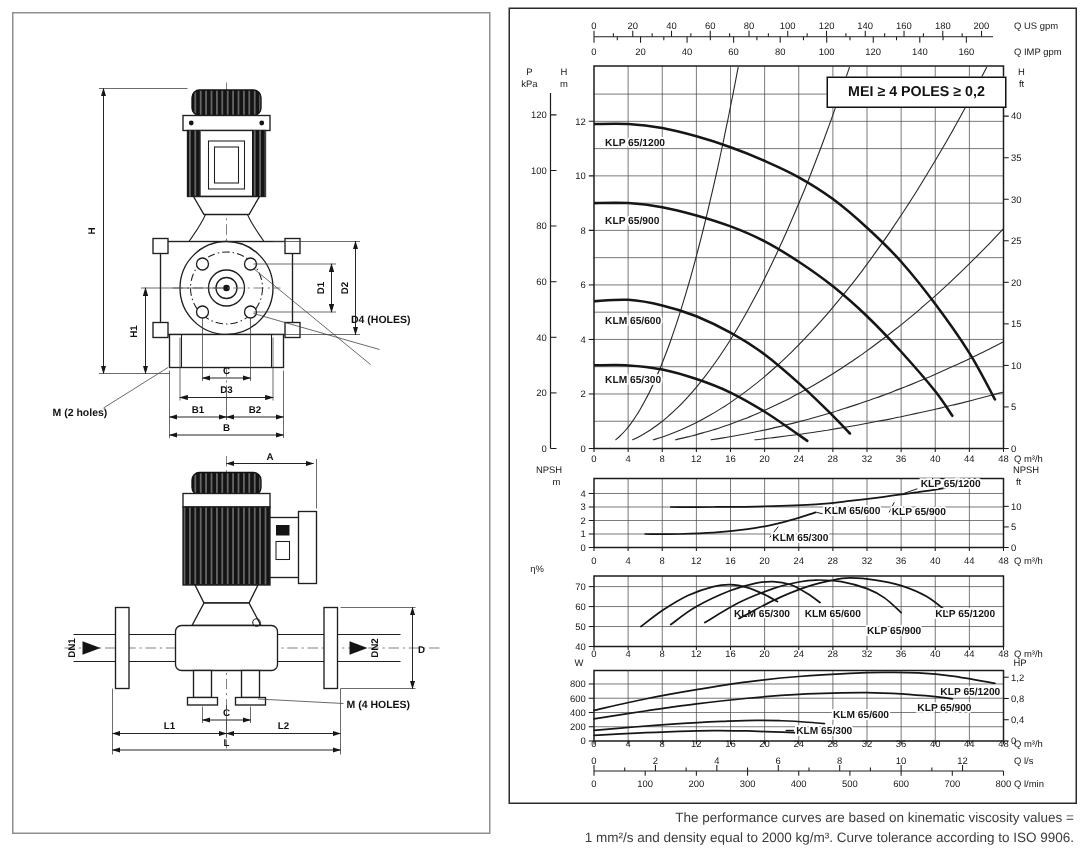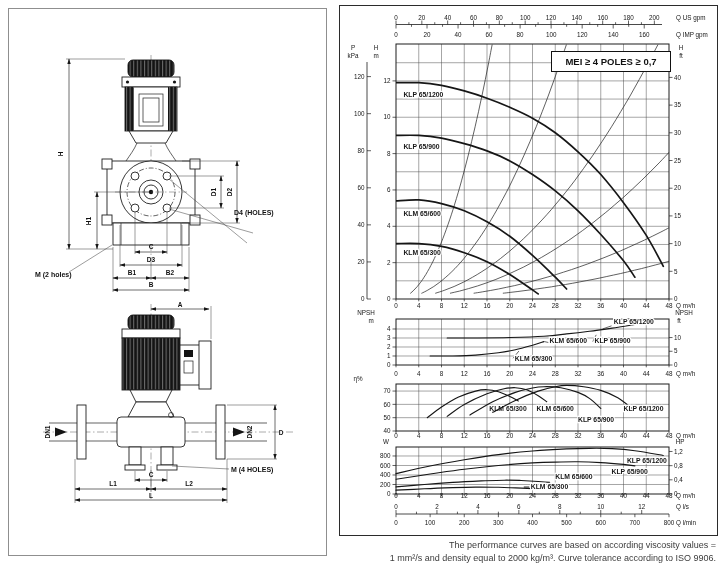--- a/index.html
+++ b/index.html
@@ -622,21 +622,21 @@
         </g>
         <g>
           <text x="26" y="309" text-anchor="middle" font-size="6.3" fill="#161616" font-weight="400">NPSH</text>
           <text x="31" y="317" text-anchor="middle" font-size="6.3" fill="#161616" font-weight="400">m</text>
           <text x="344" y="309" text-anchor="middle" font-size="6.3" fill="#161616" font-weight="400">NPSH</text>
           <text x="339" y="317" text-anchor="middle" font-size="6.3" fill="#161616" font-weight="400">ft</text>
           <text x="18" y="375" text-anchor="middle" font-size="6.3" fill="#161616" font-weight="400">η%</text>
         </g>
       </svg>
     <div id="mei-box">
-      <div>MEI ≥ 4 POLES ≥ 0,7</div>
+      <div>MEI ≥ 4 POLES ≥ 0,2</div>
     </div>
   </div>
 
   <div id="footer">
-    <div>The performance curves are based on according viscosity values =</div>
+    <div>The performance curves are based on kinematic viscosity values =</div>
     <div>1 mm²/s and density equal to 2000 kg/m³. Curve tolerance according to ISO 9906.</div>
   </div>
 </div>
 
 </body></html>

